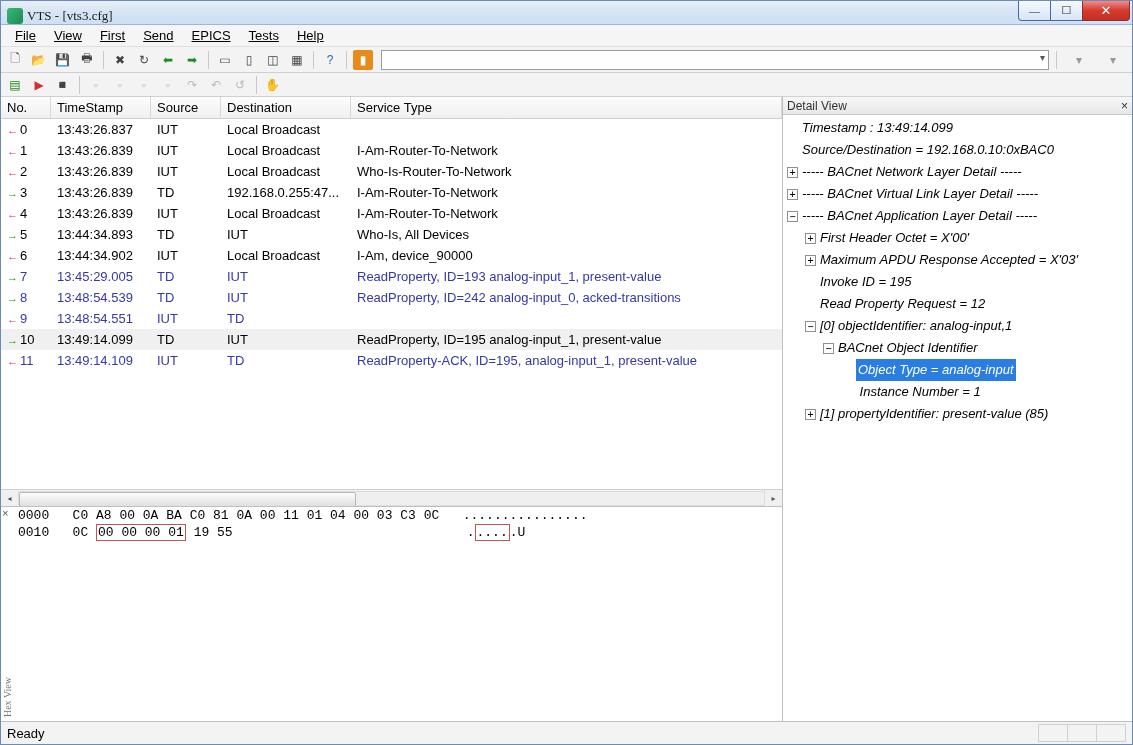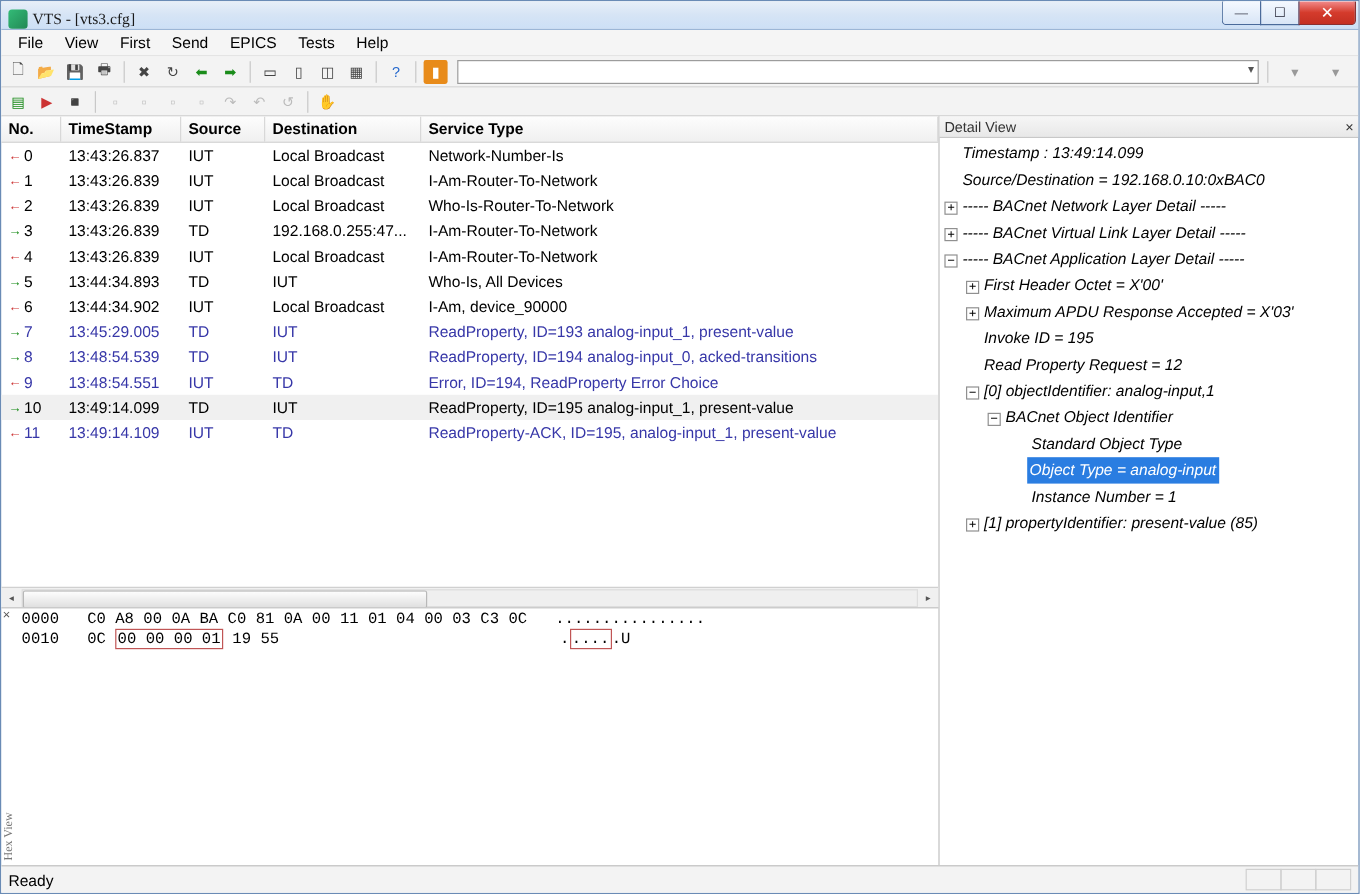--- a/index.html
+++ b/index.html
@@ -8,37 +8,37 @@
   .titlebar { height:24px; background:linear-gradient(#e8eff8,#d6e4f5,#cde0f6); display:flex; align-items:flex-end; padding:0 2px; border-bottom:1px solid #9cb6d6; position:relative;font-family:Liberation Serif, serif; }
   .titlebar .icon { width:16px; height:16px; margin:0 4px; background:linear-gradient(135deg,#3b7,#285); border-radius:3px; position:relative; }
   .titlebar .title { color:#1a1a1a; font-size:13px; }
   .winbtns { position:absolute; right:2px; top:0; display:flex; }
   .winbtns div { width:33px; height:20px; border:1px solid #4a6a9a; border-top:none; margin-left:-1px; display:flex; align-items:center; justify-content:center; font-size:11px; background:linear-gradient(#f5f9ff,#d8e5f6); color:#223; }
   .winbtns .close { width:48px; background:linear-gradient(#f28b8b,#d43b2c,#c42f22); color:#fff; font-size:13px; border-color:#8a3030; border-bottom-right-radius:4px;}
   .winbtns .min,.winbtns .max{font-family:inherit;}
   .winbtns .min{border-bottom-left-radius:4px;}
   
   .menubar { height:22px; background:#f5f5f5; display:flex; align-items:center; padding:0 6px; gap:2px; border-bottom:1px solid #e0e0e0; font-size:13px;}
-  .menubar span { padding:2px 8px; }
+  .menubar span { padding:2px 8px;text-decoration:underline; }
   
   .toolbar { height:26px; background:#f3f3f3; border-bottom:1px solid #d0d0d0; display:flex; align-items:center; padding:0 4px; gap:4px; }
   .toolbar .tbtn { width:20px; height:20px; display:flex; align-items:center; justify-content:center; font-size:12px; color:#444; border-radius:2px;}
   .toolbar .sep { width:1px; height:18px; background:#c8c8c8; margin:0 2px;}
   .toolbar .combo { flex:1; height:20px; border:1px solid #9c9c9c; background:#fff; margin-left:4px; position:relative;}
   .toolbar .combo::after{content:'▾'; position:absolute; right:3px; top:1px; font-size:10px; color:#555;}
   .toolbar .navsep{width:1px;height:18px;background:#c8c8c8;margin:0 3px;}
   .toolbar .navbtn{width:30px;height:20px;display:flex;align-items:center;justify-content:center;color:#999;}
   
   .mainrow { flex:1; display:flex; min-height:0;}
   .leftcol { flex:1; display:flex; flex-direction:column; min-width:0;}
   .rightcol { width:350px; border-left:1px solid #c0c0c0; display:flex; flex-direction:column;}
   
   .pkttable-wrap{ flex:1; overflow:hidden; display:flex; flex-direction:column; min-height:0;}
   .thead { display:flex; background:linear-gradient(#fdfdfd,#f0f0f0); border-bottom:1px solid #d0d0d0; font-size:13px;}
-  .thead div { padding:3px 6px; border-right:1px solid #d8d8d8;font-weight:bold; }
+  .thead div { padding:3px 6px; border-right:1px solid #d8d8d8; }
   .col-no{width:50px;} .col-ts{width:100px;} .col-src{width:70px;} .col-dst{width:130px;} .col-svc{flex:1;}
   .tbody{overflow-y:auto; overflow-x:hidden; flex:1; font-size:13px;}
   .row { display:flex; height:21px; align-items:center; }
   .row.sel{background:#f0f0f0;}
   .row > div{ padding:0 6px; white-space:nowrap; overflow:hidden; text-overflow:ellipsis;}
   .row .col-no{display:flex;align-items:center;gap:2px;}
   .arrow{font-size:11px;font-weight:bold;}
   .arrow.out{color:#c33;} .arrow.in{color:#1a8c1a;}
   .purple{color:#3737a8;}
   .hscroll{height:17px;background:#f0f0f0;border-top:1px solid #d0d0d0;display:flex;align-items:center;}
@@ -140,21 +140,20 @@
         <div class="col-src">Source</div>
         <div class="col-dst">Destination</div>
         <div class="col-svc">Service Type</div>
       </div>
       <div class="tbody" id="tbody">
           <div class="row">
             <div class="col-no"><span class="arrow out">←</span>0</div>
             <div class="col-ts">13:43:26.837</div>
             <div class="col-src">IUT</div>
             <div class="col-dst">Local Broadcast</div>
-            <div class="col-svc">Network-Number-Is</div>
           </div>
           <div class="row">
             <div class="col-no"><span class="arrow out">←</span>1</div>
             <div class="col-ts">13:43:26.839</div>
             <div class="col-src">IUT</div>
             <div class="col-dst">Local Broadcast</div>
             <div class="col-svc">I-Am-Router-To-Network</div>
           </div>
           <div class="row">
             <div class="col-no"><span class="arrow out">←</span>2</div>
@@ -196,28 +195,27 @@
             <div class="col-ts">13:45:29.005</div>
             <div class="col-src">TD</div>
             <div class="col-dst">IUT</div>
             <div class="col-svc">ReadProperty, ID=193 analog-input_1, present-value</div>
           </div>
           <div class="row purple">
             <div class="col-no"><span class="arrow in">→</span>8</div>
             <div class="col-ts">13:48:54.539</div>
             <div class="col-src">TD</div>
             <div class="col-dst">IUT</div>
-            <div class="col-svc">ReadProperty, ID=194 analog-input_0, acked-transitions</div>
+            <div class="col-svc">ReadProperty, ID=242 analog-input_0, acked-transitions</div>
           </div>
           <div class="row purple">
             <div class="col-no"><span class="arrow out">←</span>9</div>
             <div class="col-ts">13:48:54.551</div>
             <div class="col-src">IUT</div>
             <div class="col-dst">TD</div>
-            <div class="col-svc">Error, ID=194, ReadProperty Error Choice</div>
           </div>
           <div class="row sel">
             <div class="col-no"><span class="arrow in">→</span>10</div>
             <div class="col-ts">13:49:14.099</div>
             <div class="col-src">TD</div>
             <div class="col-dst">IUT</div>
             <div class="col-svc">ReadProperty, ID=195 analog-input_1, present-value</div>
           </div>
           <div class="row purple">
             <div class="col-no"><span class="arrow out">←</span>11</div>
@@ -251,21 +249,20 @@
         <div class="node lvl0"><span class="noexp"></span>Source/Destination       = 192.168.0.10:0xBAC0</div>
         <div class="node lvl0"><span class="exp">+</span>----- BACnet Network Layer Detail -----</div>
         <div class="node lvl0"><span class="exp">+</span>----- BACnet Virtual Link Layer Detail -----</div>
         <div class="node lvl0"><span class="exp">−</span>----- BACnet Application Layer Detail -----</div>
         <div class="node lvl1"><span class="exp">+</span>First Header Octet          = X'00'</div>
         <div class="node lvl1"><span class="exp">+</span>Maximum APDU Response Accepted = X'03'</div>
         <div class="node lvl1"><span class="noexp"></span>Invoke ID               = 195</div>
         <div class="node lvl1"><span class="noexp"></span>Read Property Request      = 12</div>
         <div class="node lvl1"><span class="exp">−</span>[0] objectIdentifier:  analog-input,1</div>
         <div class="node lvl2"><span class="exp">−</span>BACnet Object Identifier</div>
-        <div class="node lvl3"><span class="noexp"></span>           Standard Object Type</div>
         <div class="node lvl3"><span class="noexp"></span><span class="sel">           Object Type = analog-input</span></div>
         <div class="node lvl3"><span class="noexp"></span>           Instance Number = 1</div>
         <div class="node lvl1"><span class="exp">+</span>[1] propertyIdentifier:  present-value (85)</div>
       </div>
   </div>
 </div>
 
 <div class="status">
   <span>Ready</span>
   <div class="cells">

